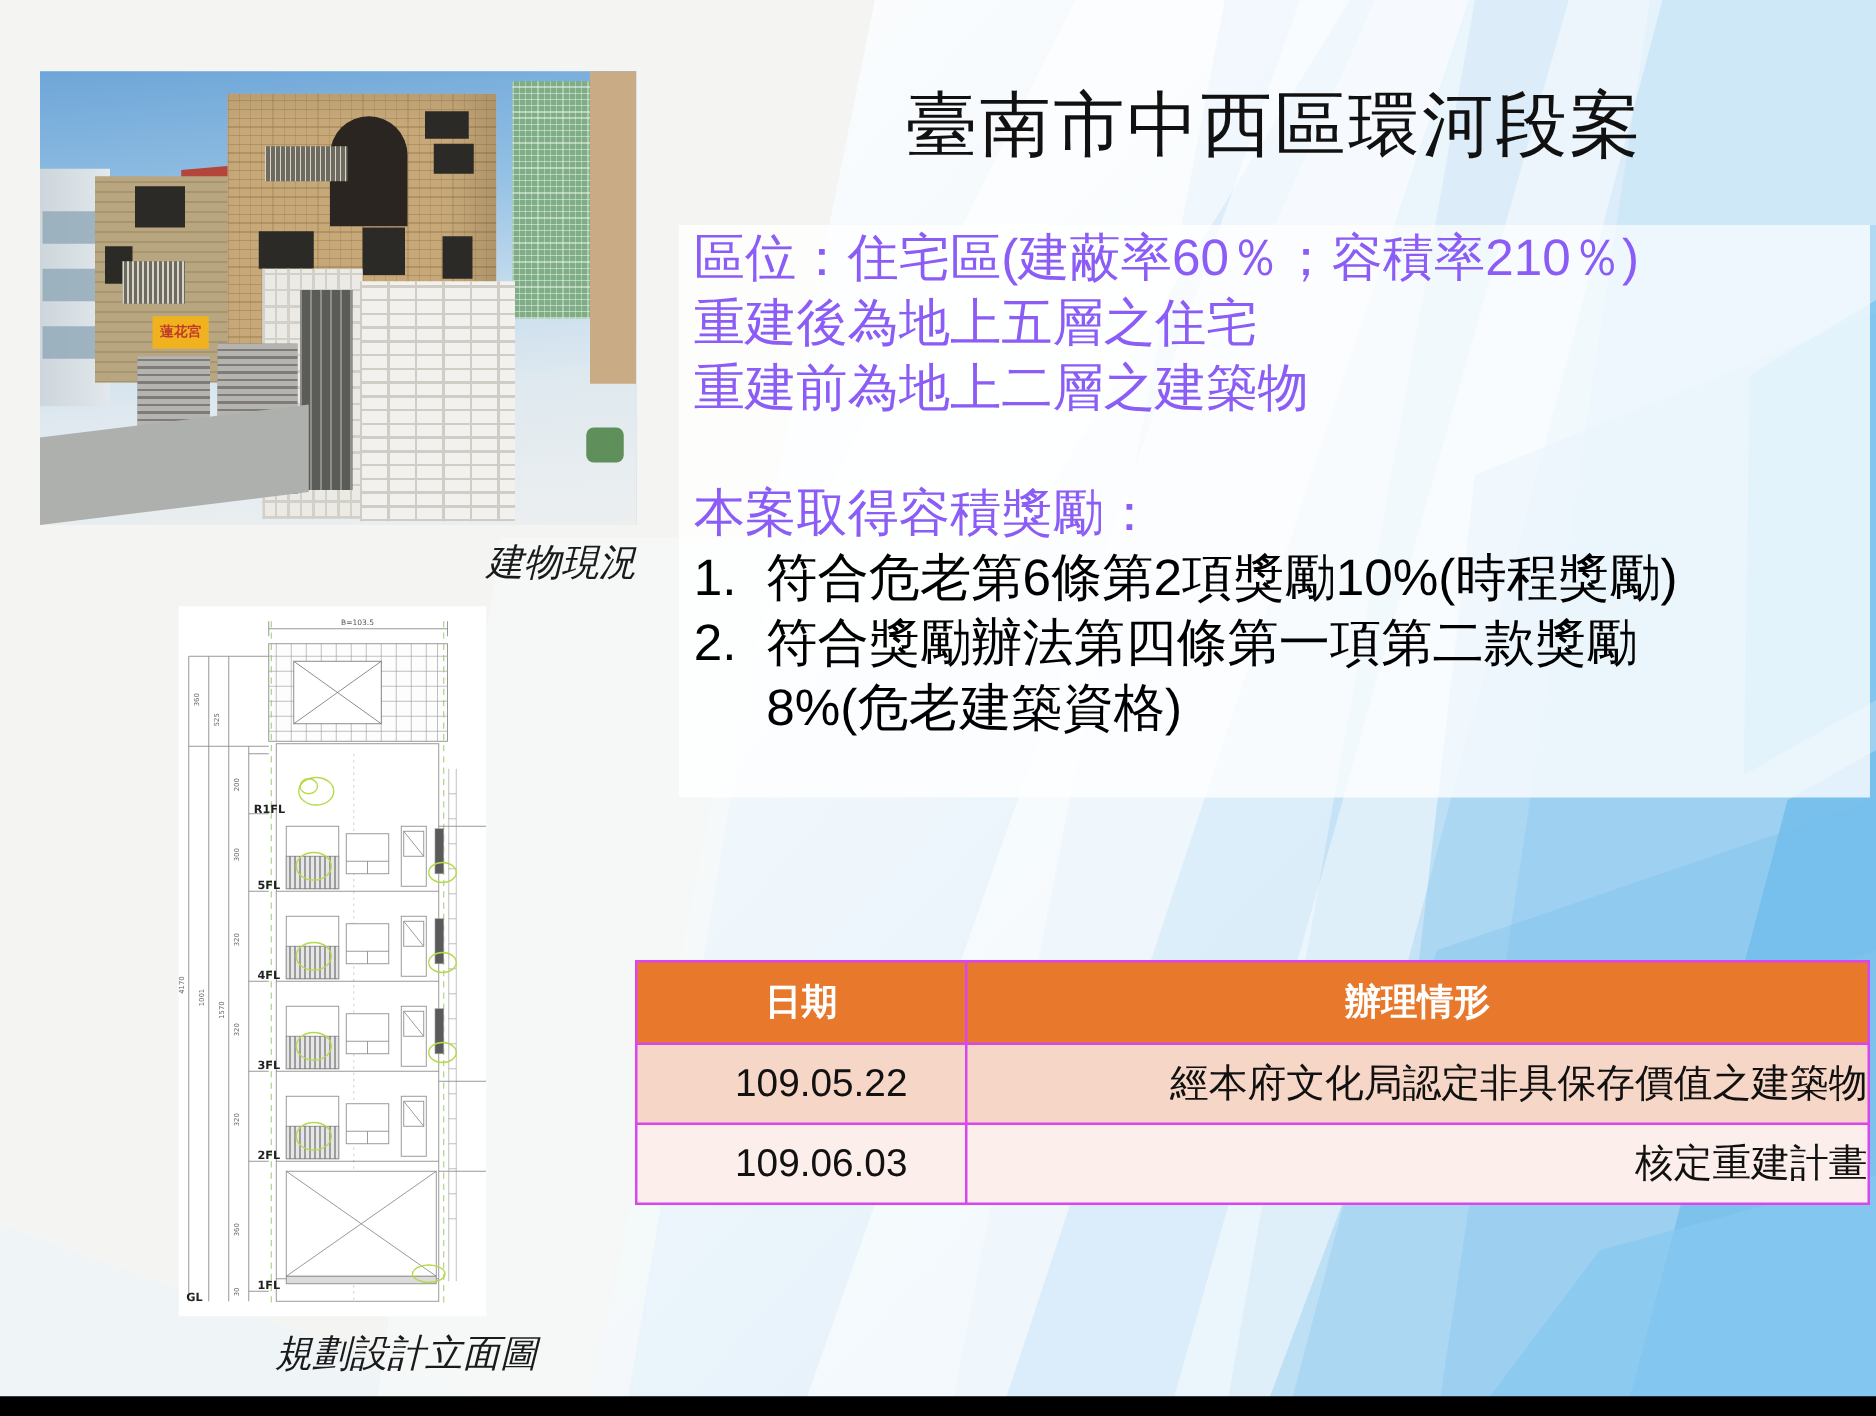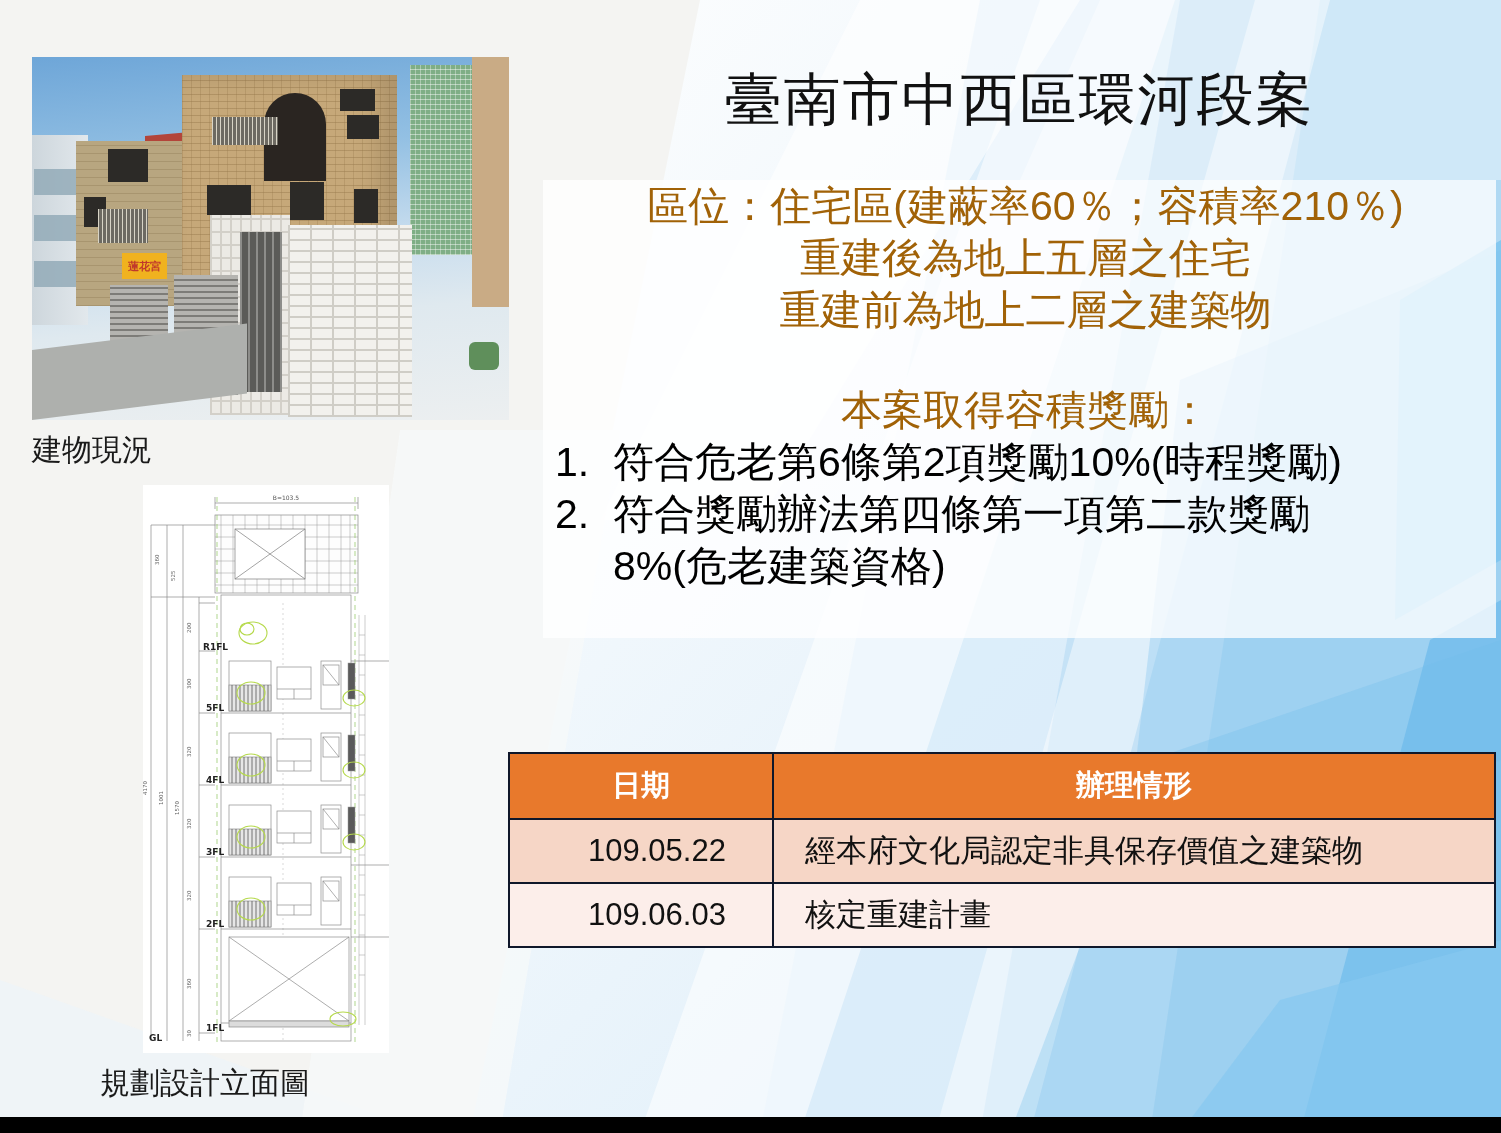--- a/index.html
+++ b/index.html
@@ -50,64 +50,63 @@
   #photo .garage{position:absolute;background:#9d9c98;
     background-image:repeating-linear-gradient(0deg,#7d7c78 0 2px,#b5b4b0 2px 6px);}
   #photo .sign{position:absolute;left:90px;top:196px;width:45px;height:26px;background:#f0b21f;}
   #photo .sign span{display:block;color:#c0392b;font-size:11px;text-align:center;line-height:26px;font-weight:bold;}
   #photo .road{position:absolute;left:0;bottom:0;width:215px;height:70px;background:#aeb0ad;transform:skewY(-7deg);transform-origin:left bottom;}
   #photo .gatebar{position:absolute;left:208px;top:175px;width:42px;height:160px;background:#5b5b58;
     background-image:repeating-linear-gradient(90deg,#8d8d8a 0 2px,transparent 2px 8px);}
   #photo .greenbag{position:absolute;right:10px;bottom:50px;width:30px;height:28px;background:#5f8f5b;border-radius:6px;}
 
   
-  .caption{position:absolute;text-align:left;color:#1a1a1a;font-size:30px;}
+  .caption{position:absolute;text-align:right;color:#1a1a1a;font-size:30px;font-style:italic;}
 
   
   #drawing{position:absolute;left:143px;top:485px;width:246px;height:568px;background:#ffffff;}
   #drawing svg{display:block;}
 
   
   #textbox{
     position:absolute;left:543px;top:180px;width:953px;height:458px;
     background:rgba(255,255,255,.78);
   }
   #textbox .line{
-    color:#a16207;font-size:41px;line-height:52px;white-space:nowrap;
+    color:#8b5cf6;font-size:41px;line-height:52px;white-space:nowrap;
     padding-left:12px;
-    text-align:center;
   }
   #textbox .gap{height:48px;}
   #textbox .ol{padding-left:12px;}
   #textbox .li{display:flex;font-size:41px;line-height:52px;color:#000;}
   #textbox .li .num{width:58px;flex:none;}
   #textbox .li .body{white-space:nowrap;}
   #textbox .li .body .ind{display:block;padding-left:0;}
 
   
   #title{
     position:absolute;left:543px;top:62px;width:953px;
     text-align:center;font-size:57px;color:#111;letter-spacing:2px;
   }
 
   
   #proc-table{
-    position:absolute;left:508px;top:752px;width:988px;
-    border-collapse:separate;border-spacing:2px;background:#0f172a;
+    position:absolute;left:508px;top:768px;width:988px;
+    border-collapse:separate;border-spacing:2px;background:#d946ef;
     table-layout:fixed;
   }
   #proc-table th{
     background:#e8792c;color:#ffffff;font-size:29px;font-weight:bold;
     padding:12px 0;text-align:center;
   }
   #proc-table td{
     font-size:31px;color:#111;padding:10px 0;
   }
   #proc-table td.date{text-align:center;width:262px;padding-left:32px;}
-  #proc-table td.desc{text-align:left;padding-left:31px;}
+  #proc-table td.desc{text-align:right;padding-left:6px;}
   #proc-table tr.odd td{background:#f6d6c6;}
   #proc-table tr.even td{background:#fceeea;}
 
   
   #bottombar{position:absolute;left:0;bottom:0;width:100%;height:16px;background:#000;}
 </style>
 </head>
 <body>
 
 <div id="slide">

